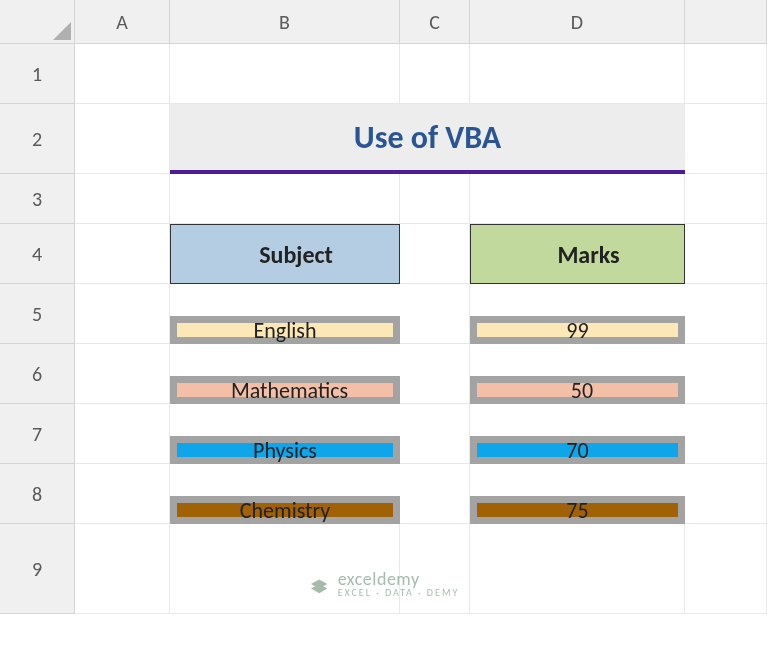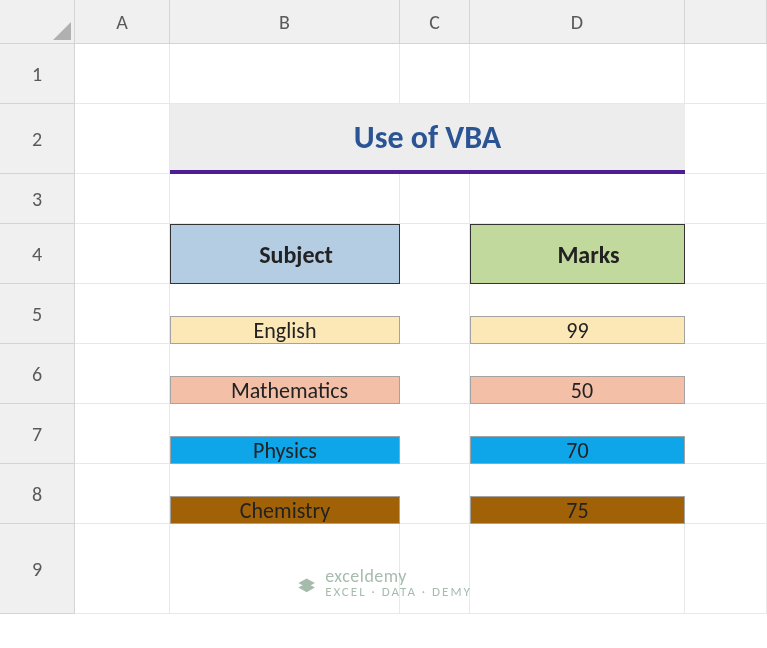--- a/index.html
+++ b/index.html
@@ -77,21 +77,21 @@
       justify-content: center;
       font-size: 24px;
       font-weight: bold;
       color: #222;
       padding-left: 22px;
     }
     .table-header.d {
       background: #c2d99e;
     }
     .data-cell {
-      border: 1px solid #a3a3a3;
+      border: 7px solid #a3a3a3;
       display: flex;
       align-items: center;
       justify-content: center;
       font-size: 22px;
       color: #222;
       margin-top: 32px;
     }
     .fill-yellow { background: #fce8b6; }
     .fill-orange { background: #f3bfa7; padding-left: 9px; }
     .fill-green { background: #0ea5e9; }
@@ -115,21 +115,21 @@
       flex-direction: column;
       line-height: 1;
     }
     .wm-brand {
       font-size: 18px;
       color: #3a6a4a;
       font-weight: 500;
       letter-spacing: 0.5px;
     }
     .wm-tag {
-      font-size: 13px;
+      font-size: 10px;
       color: #3a6a4a;
       letter-spacing: 2px;
     }
   </style>
 </head>
 <body>
 
 <div class="grid">
   <div class="corner"></div>
   <div class="col-header">A</div>

